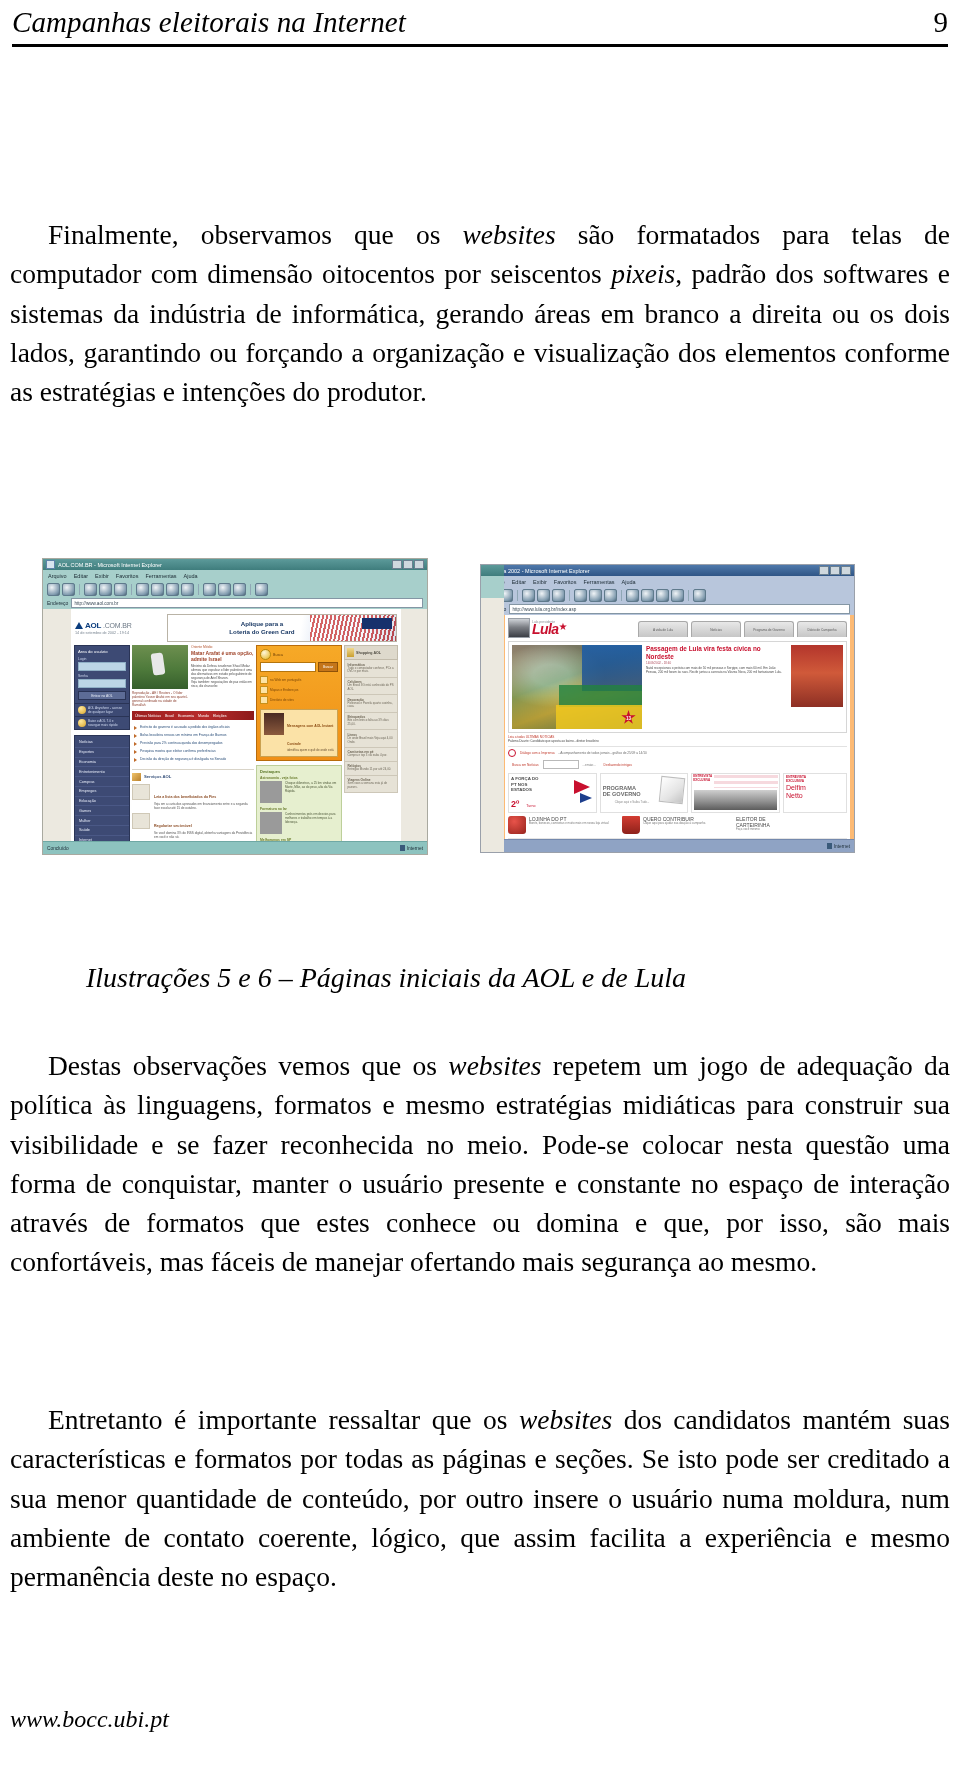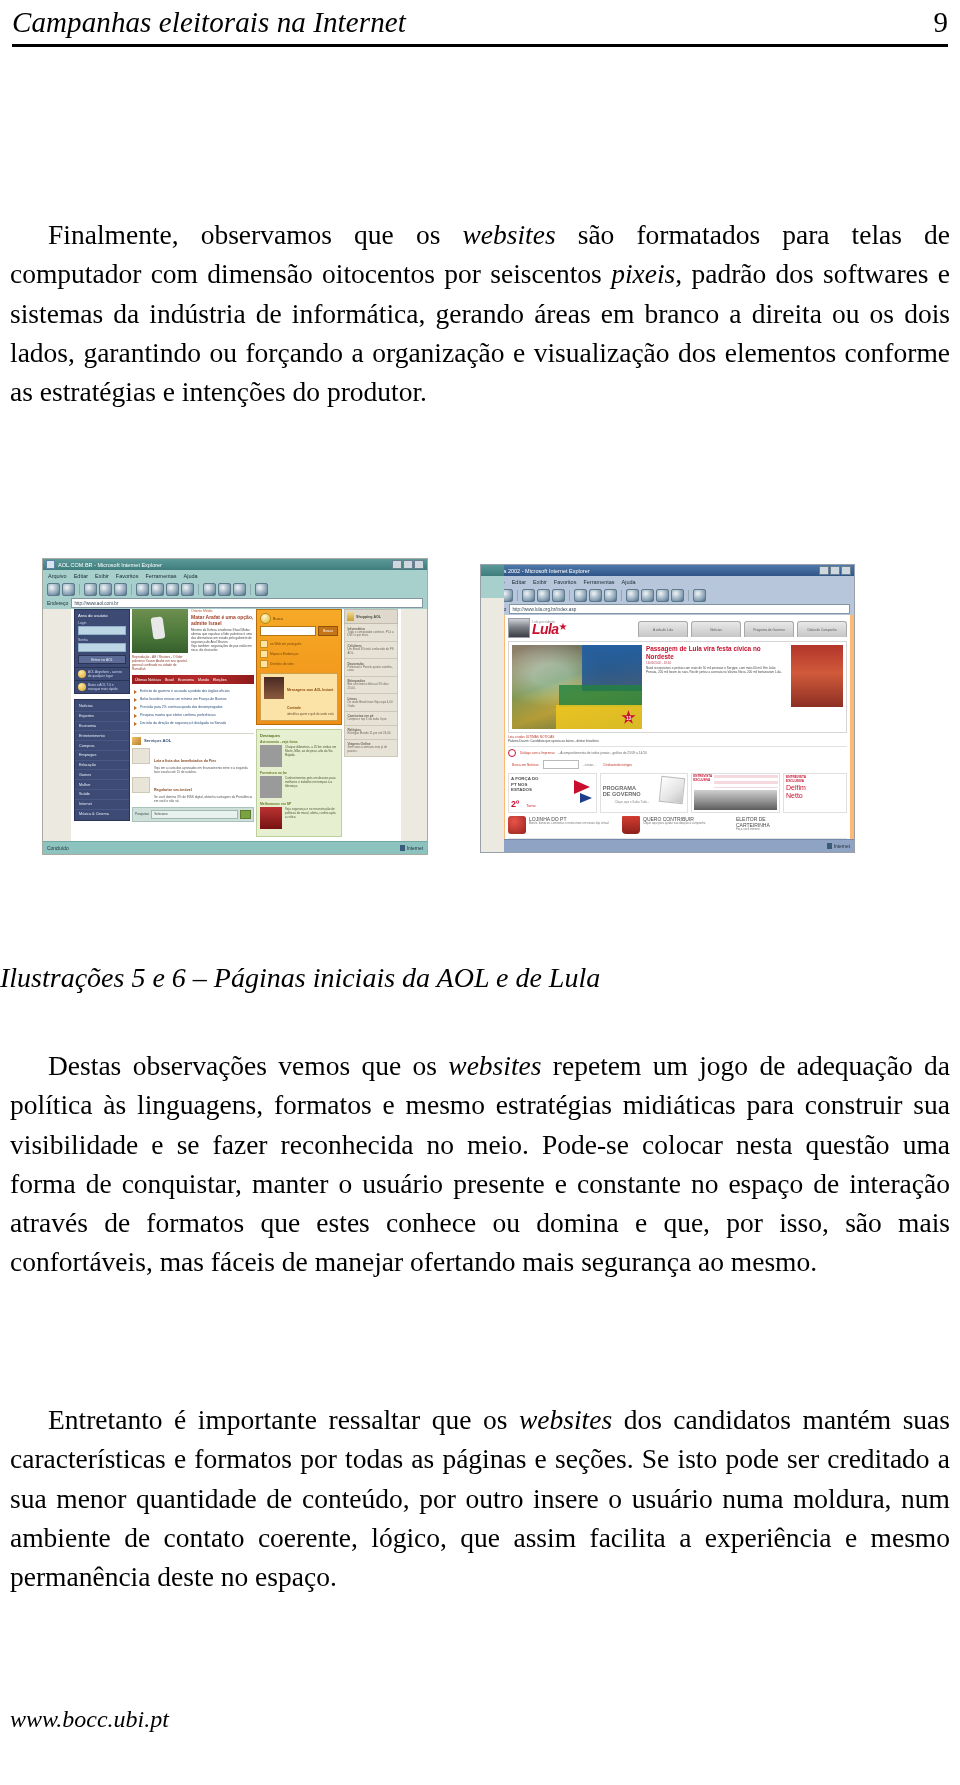--- a/index.html
+++ b/index.html
@@ -1130,21 +1130,21 @@
   .stub .s-mb { height: 10px; background: #a7cfcb;}
   .stub .s-ab { height: 12px; background: #a7cfcb;}
   .stub .s-body { position:absolute; left:0; right:0; top:33px; bottom:0; background:#ece9e0;}
 
   
   .caption {
     position: absolute;
     left: 0;
     top: 962px;
     width: 772px;
-    text-align: left;
+    text-align: center;
     font-style: italic;
     font-size: 28px;
   }
 
   
   .footer {
     position: absolute;
     left: 10px;
     top: 1706px;
     font-style: italic;
@@ -1207,20 +1207,38 @@
         <span class="tb"></span>
       </div>
       <div class="ie-addr">
         <span class="addr-lbl">Endereço</span>
         <span class="addr-box">http://www.aol.com.br</span>
       </div>
 
       <div class="aol-canvas">
         <div class="aol-inner">
 
+          <div class="aol-top">
+            <div class="aol-logo">
+              <div class="lg">
+                <span class="tri"></span>
+                <span class="lg-a">AOL</span>
+                <span class="lg-b">.COM.BR</span>
+              </div>
+              <div class="lg-date">14 de setembro de 2002 - 19:14</div>
+            </div>
+            <div class="aol-banner">
+              <div class="bn-txt">
+                <div>Aplique para a</div>
+                <div>Loteria do Green Card</div>
+              </div>
+              <div class="stripes"></div>
+              <div class="bn-box"></div>
+            </div>
+          </div>
 
           <div class="aol-cols">
 
             <div class="col-login">
               <div class="login-box">
                 <div class="lb-title">Área do usuário</div>
                 <div class="lb-lbl">Login</div>
                 <div class="lb-field"></div>
                 <div class="lb-lbl">Senha</div>
                 <div class="lb-field"></div>

